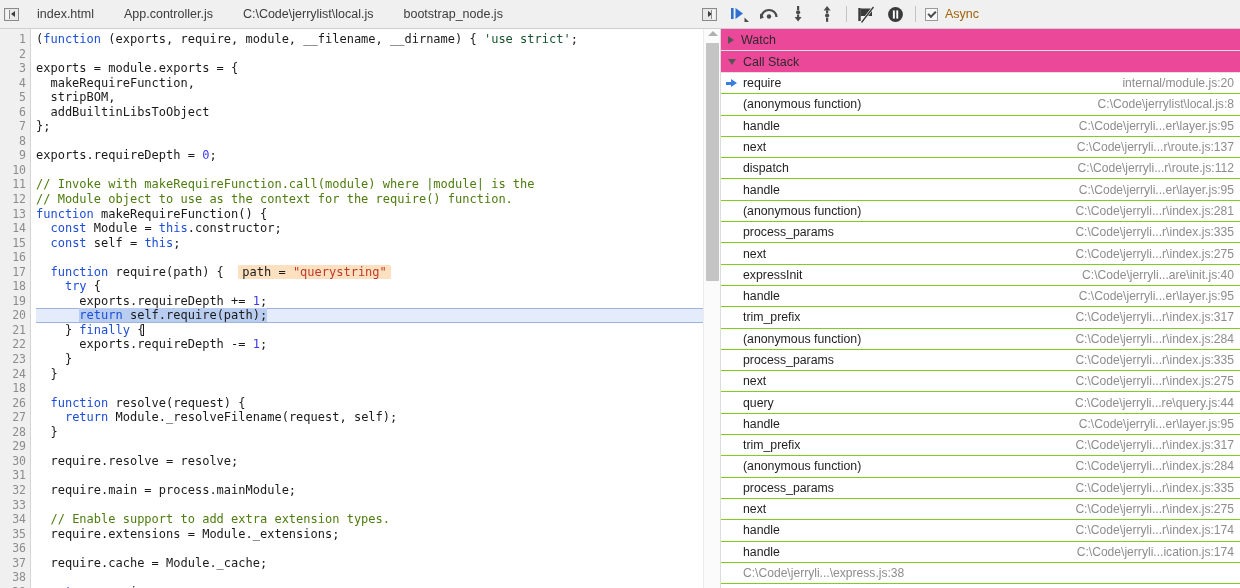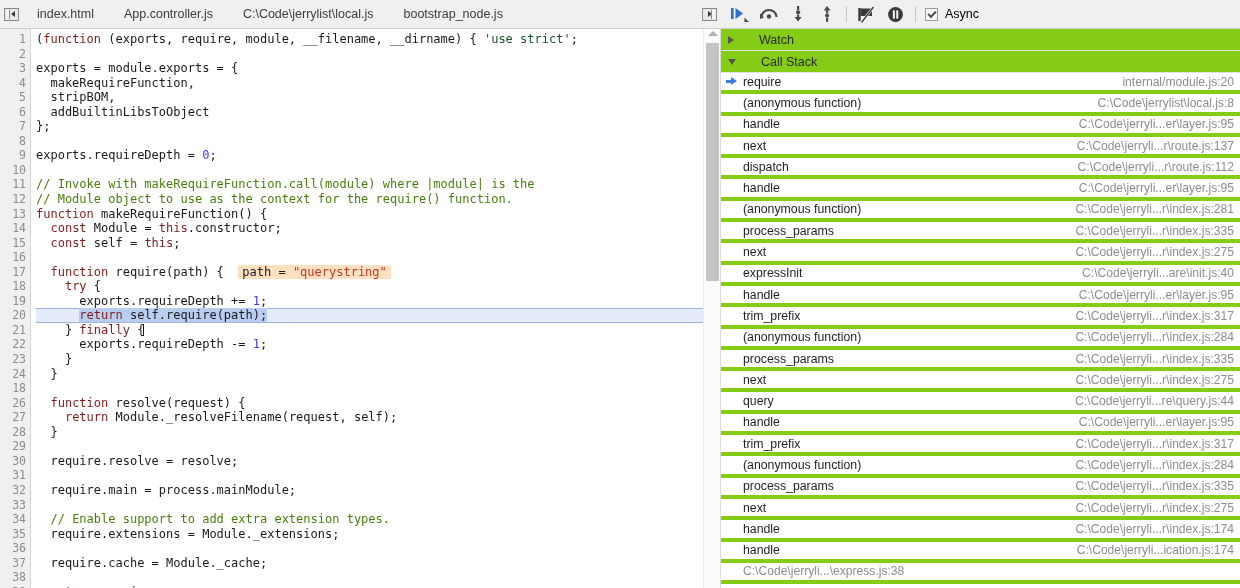--- a/index.html
+++ b/index.html
@@ -63,21 +63,21 @@
   .asyncwrap { display: flex; align-items: center; gap: 7px; margin-left: 4px; }
   .cb {
     width: 13px; height: 13px; border: 1px solid #9a9a9a; background: #f7f7f7;
     display: flex; align-items: center; justify-content: center; position: relative;
   }
   .cb::after {
     content: ""; position: absolute; width: 6px; height: 3px;
     border-left: 2px solid #4a4a4a; border-bottom: 2px solid #4a4a4a;
     transform: rotate(-45deg); margin-top: -2px;
   }
-  .async-label { font-size: 12.5px; color: #000000; }
+  .async-label { font-size: 12.5px; color: #a16207; }
 
   
   .bodyrow { display: flex; flex: 1 1 auto; height: 560px; }
 
   
   .editor {
     width: 720px; flex: 0 0 720px; height: 560px; background: #ffffff;
     display: flex; position: relative; border-top: 1px solid #cfcfcf;
     overflow: hidden;
   }
@@ -91,21 +91,21 @@
   .codewrap { flex: 1 1 auto; position: relative; overflow: hidden; padding-top: 3px; }
   .code {
     font-family: "DejaVu Sans Mono", monospace; font-size: 12px; color: #1a1a1a;
     white-space: pre; padding-left: 5px;
   }
   .code .row { height: 14.55px; line-height: 14.55px; position: relative; }
   .code .row.exec {
     background: #e4ecfb;
     box-shadow: 0 -1px 0 #9db4e0 inset, 0 1px 0 #9db4e0 inset;
   }
-  .k  { color: #7f1d1d; }          
+  .k  { color: #1d4ed8; }          
   .st { color: #14532d; }          
   .cm { color: #4d7c0f; }          
   .nm { color: #3a3aee; }          
   .sel { background: #b9cdf0; margin-top: 19px; }
   .hint {
     background: #fde0c0; color: #1a1a1a; padding: 0 4px; border-radius: 1px;
   }
   .hint .hs { color: #c0392b; }
   .cursor {
     display: inline-block; width: 1px; height: 12px; background: #1a1a1a;
@@ -128,33 +128,33 @@
   }
 
   
   .panel {
     width: 520px; flex: 0 0 520px; height: 560px; background: #ffffff;
     border-top: 1px solid #cfcfcf; border-left: 1px solid #dcdcdc;
     display: flex; flex-direction: column; overflow: hidden;
   }
   .section-head {
     height: 22px; flex: 0 0 22px; display: flex; align-items: center;
-    background: #84cc16; border-bottom: 1px solid #e2e2e2;
-    padding-left: 7px; gap: 25px;
+    background: #ec4899; border-bottom: 1px solid #e2e2e2;
+    padding-left: 7px; gap: 7px;
   }
   .section-head .ttl { font-size: 12.5px; color: #2b2b2b; }
   .caret-right { width: 0; height: 0; border-top: 4.5px solid transparent; border-bottom: 4.5px solid transparent;
     border-left: 6px solid #555; }
   .caret-down { width: 0; height: 0; border-left: 4.5px solid transparent; border-right: 4.5px solid transparent;
     border-top: 6px solid #555; }
 
   .stacklist { flex: 1 1 auto; overflow: hidden; }
   .srow {
     height: 21.3px; display: flex; align-items: center;
-    border-bottom: 4px solid #84cc16; padding: 0 6px 0 5px;
+    border-bottom: 1px solid #84cc16; padding: 0 6px 0 5px;
     font-size: 12.3px; color: #1f1f1f; background: #ffffff;
   }
   .srow .marker { width: 17px; flex: 0 0 17px; display: flex; align-items: center; }
   .srow .fn { flex: 1 1 auto; white-space: nowrap; overflow: hidden; }
   .srow .loc { color: #8d8d8d; white-space: nowrap; font-size: 12.1px; }
   .arrow-cur {
     position: relative; width: 11px; height: 9px; display: inline-block;
   }
   .arrow-cur::before {
     content: ""; position: absolute; left: 0; top: 3px; width: 6px; height: 3px; background: #3b7de0;

